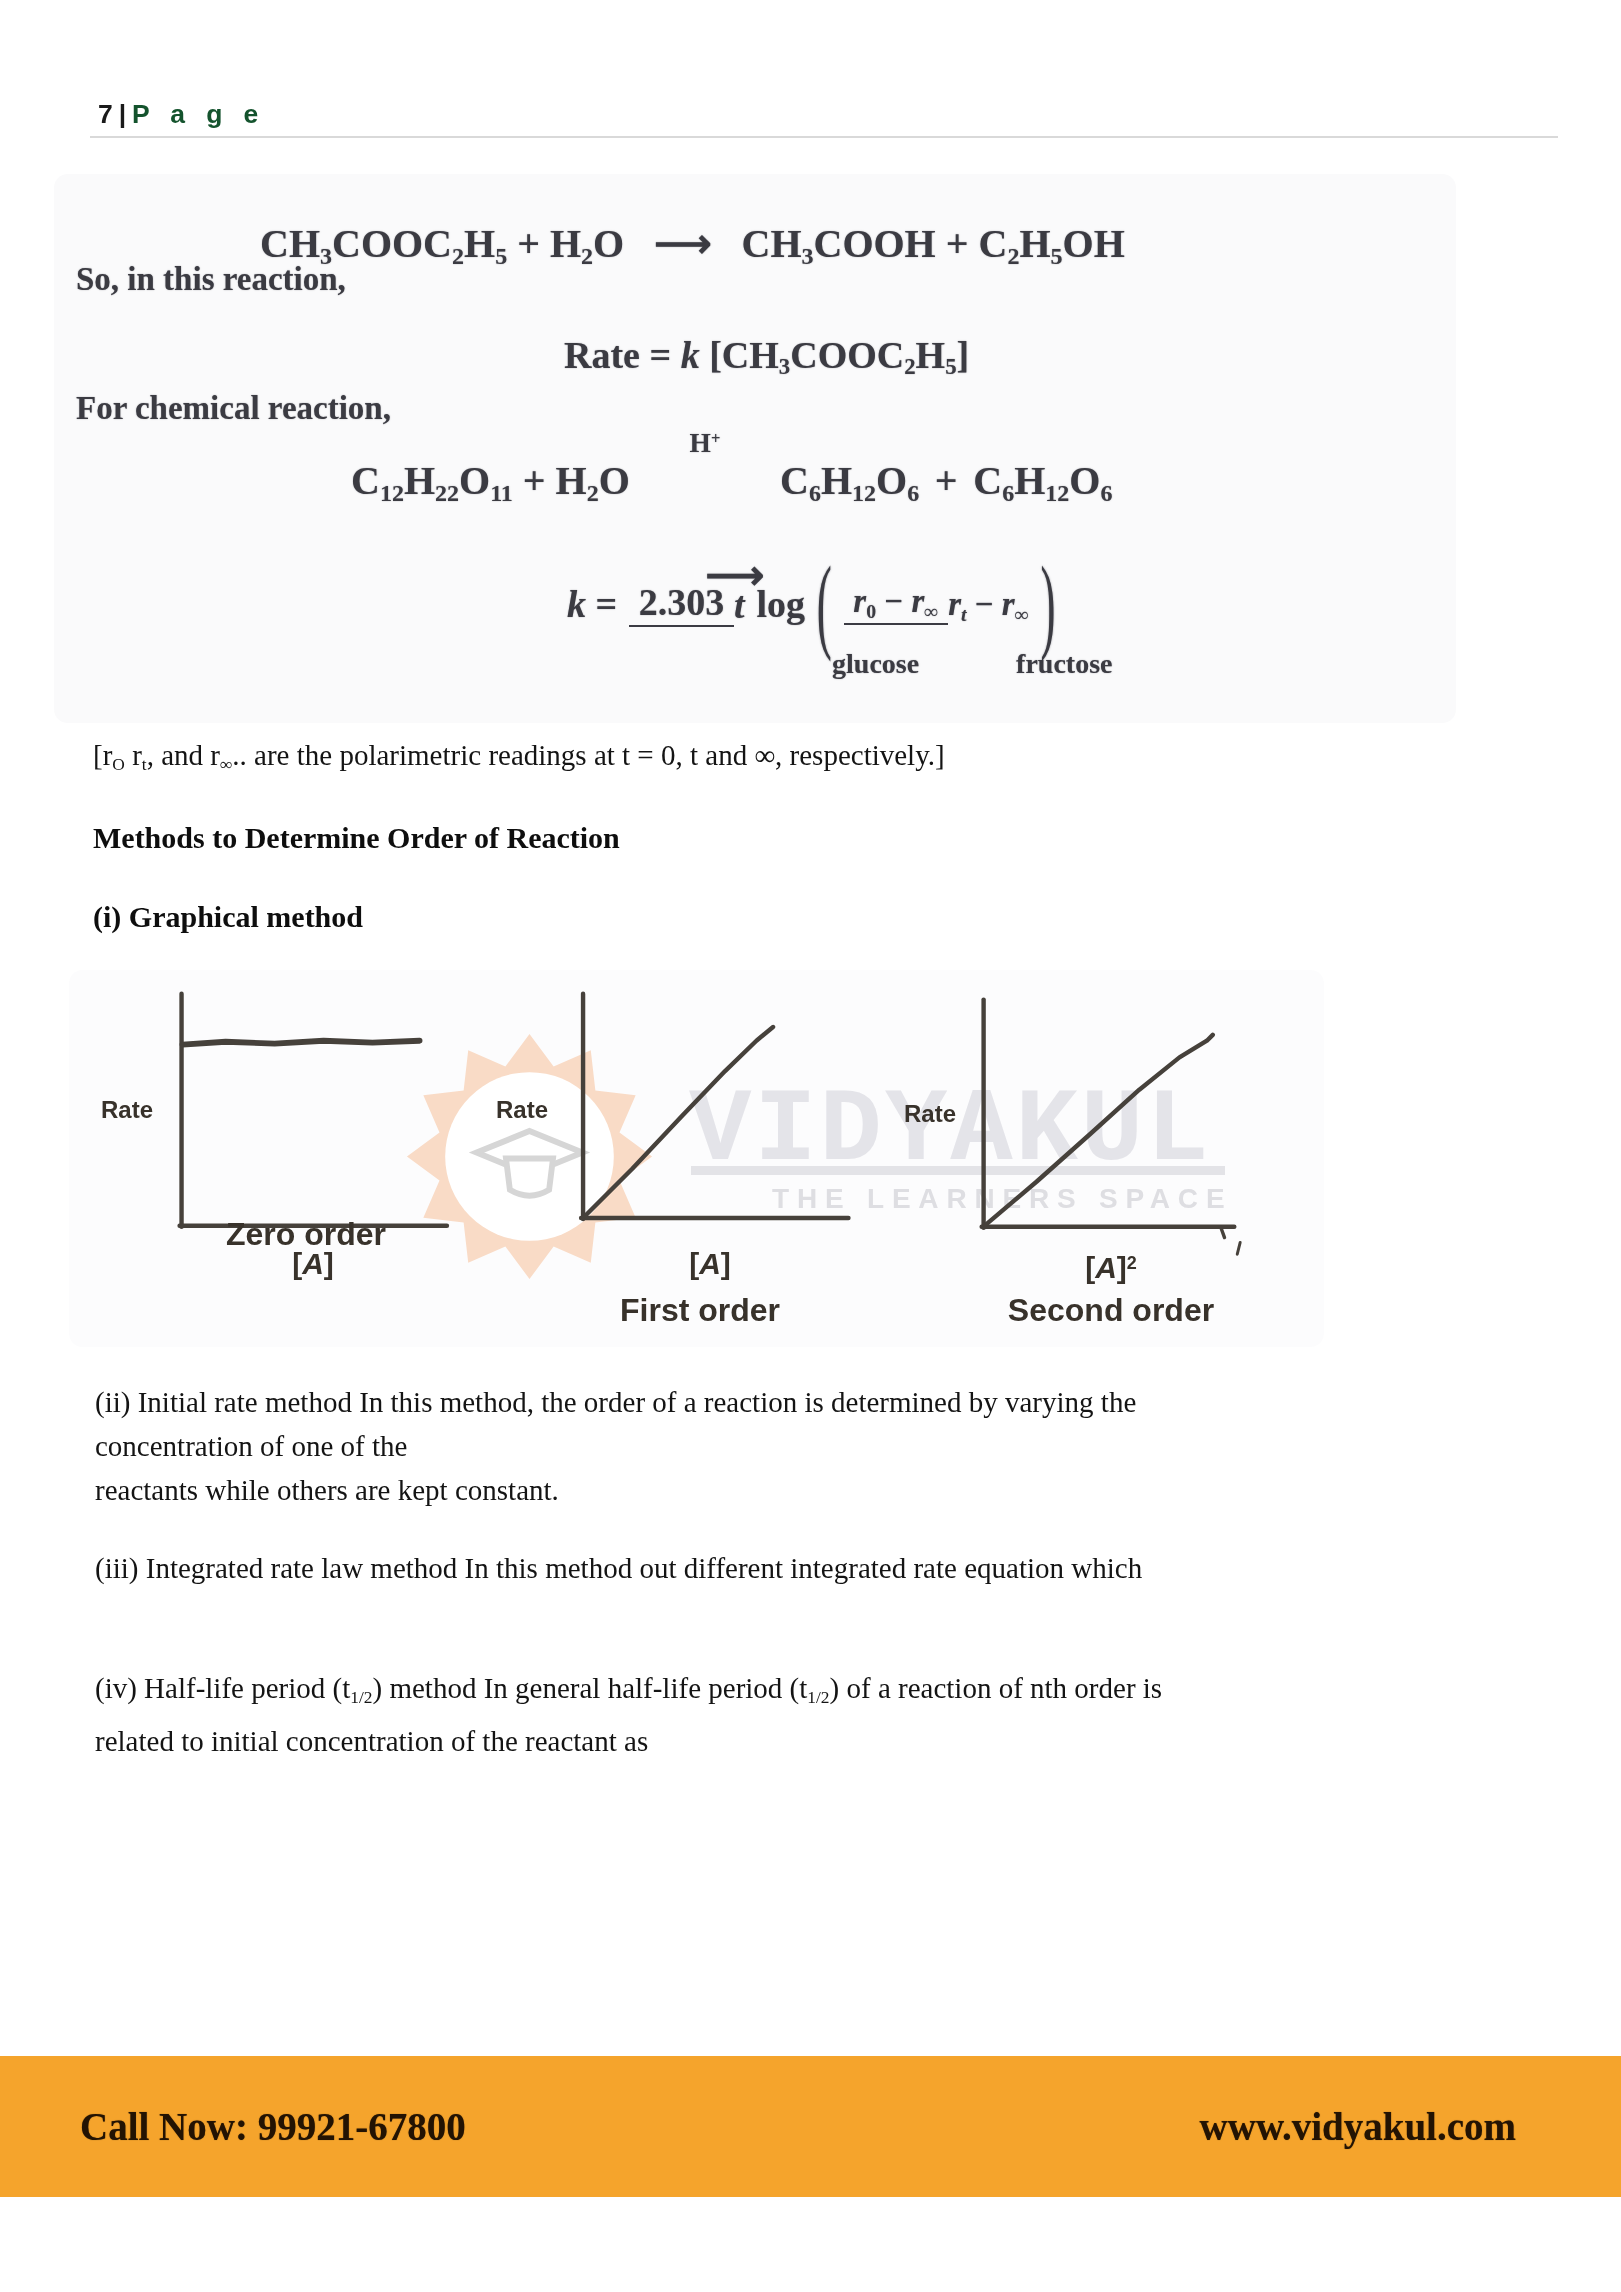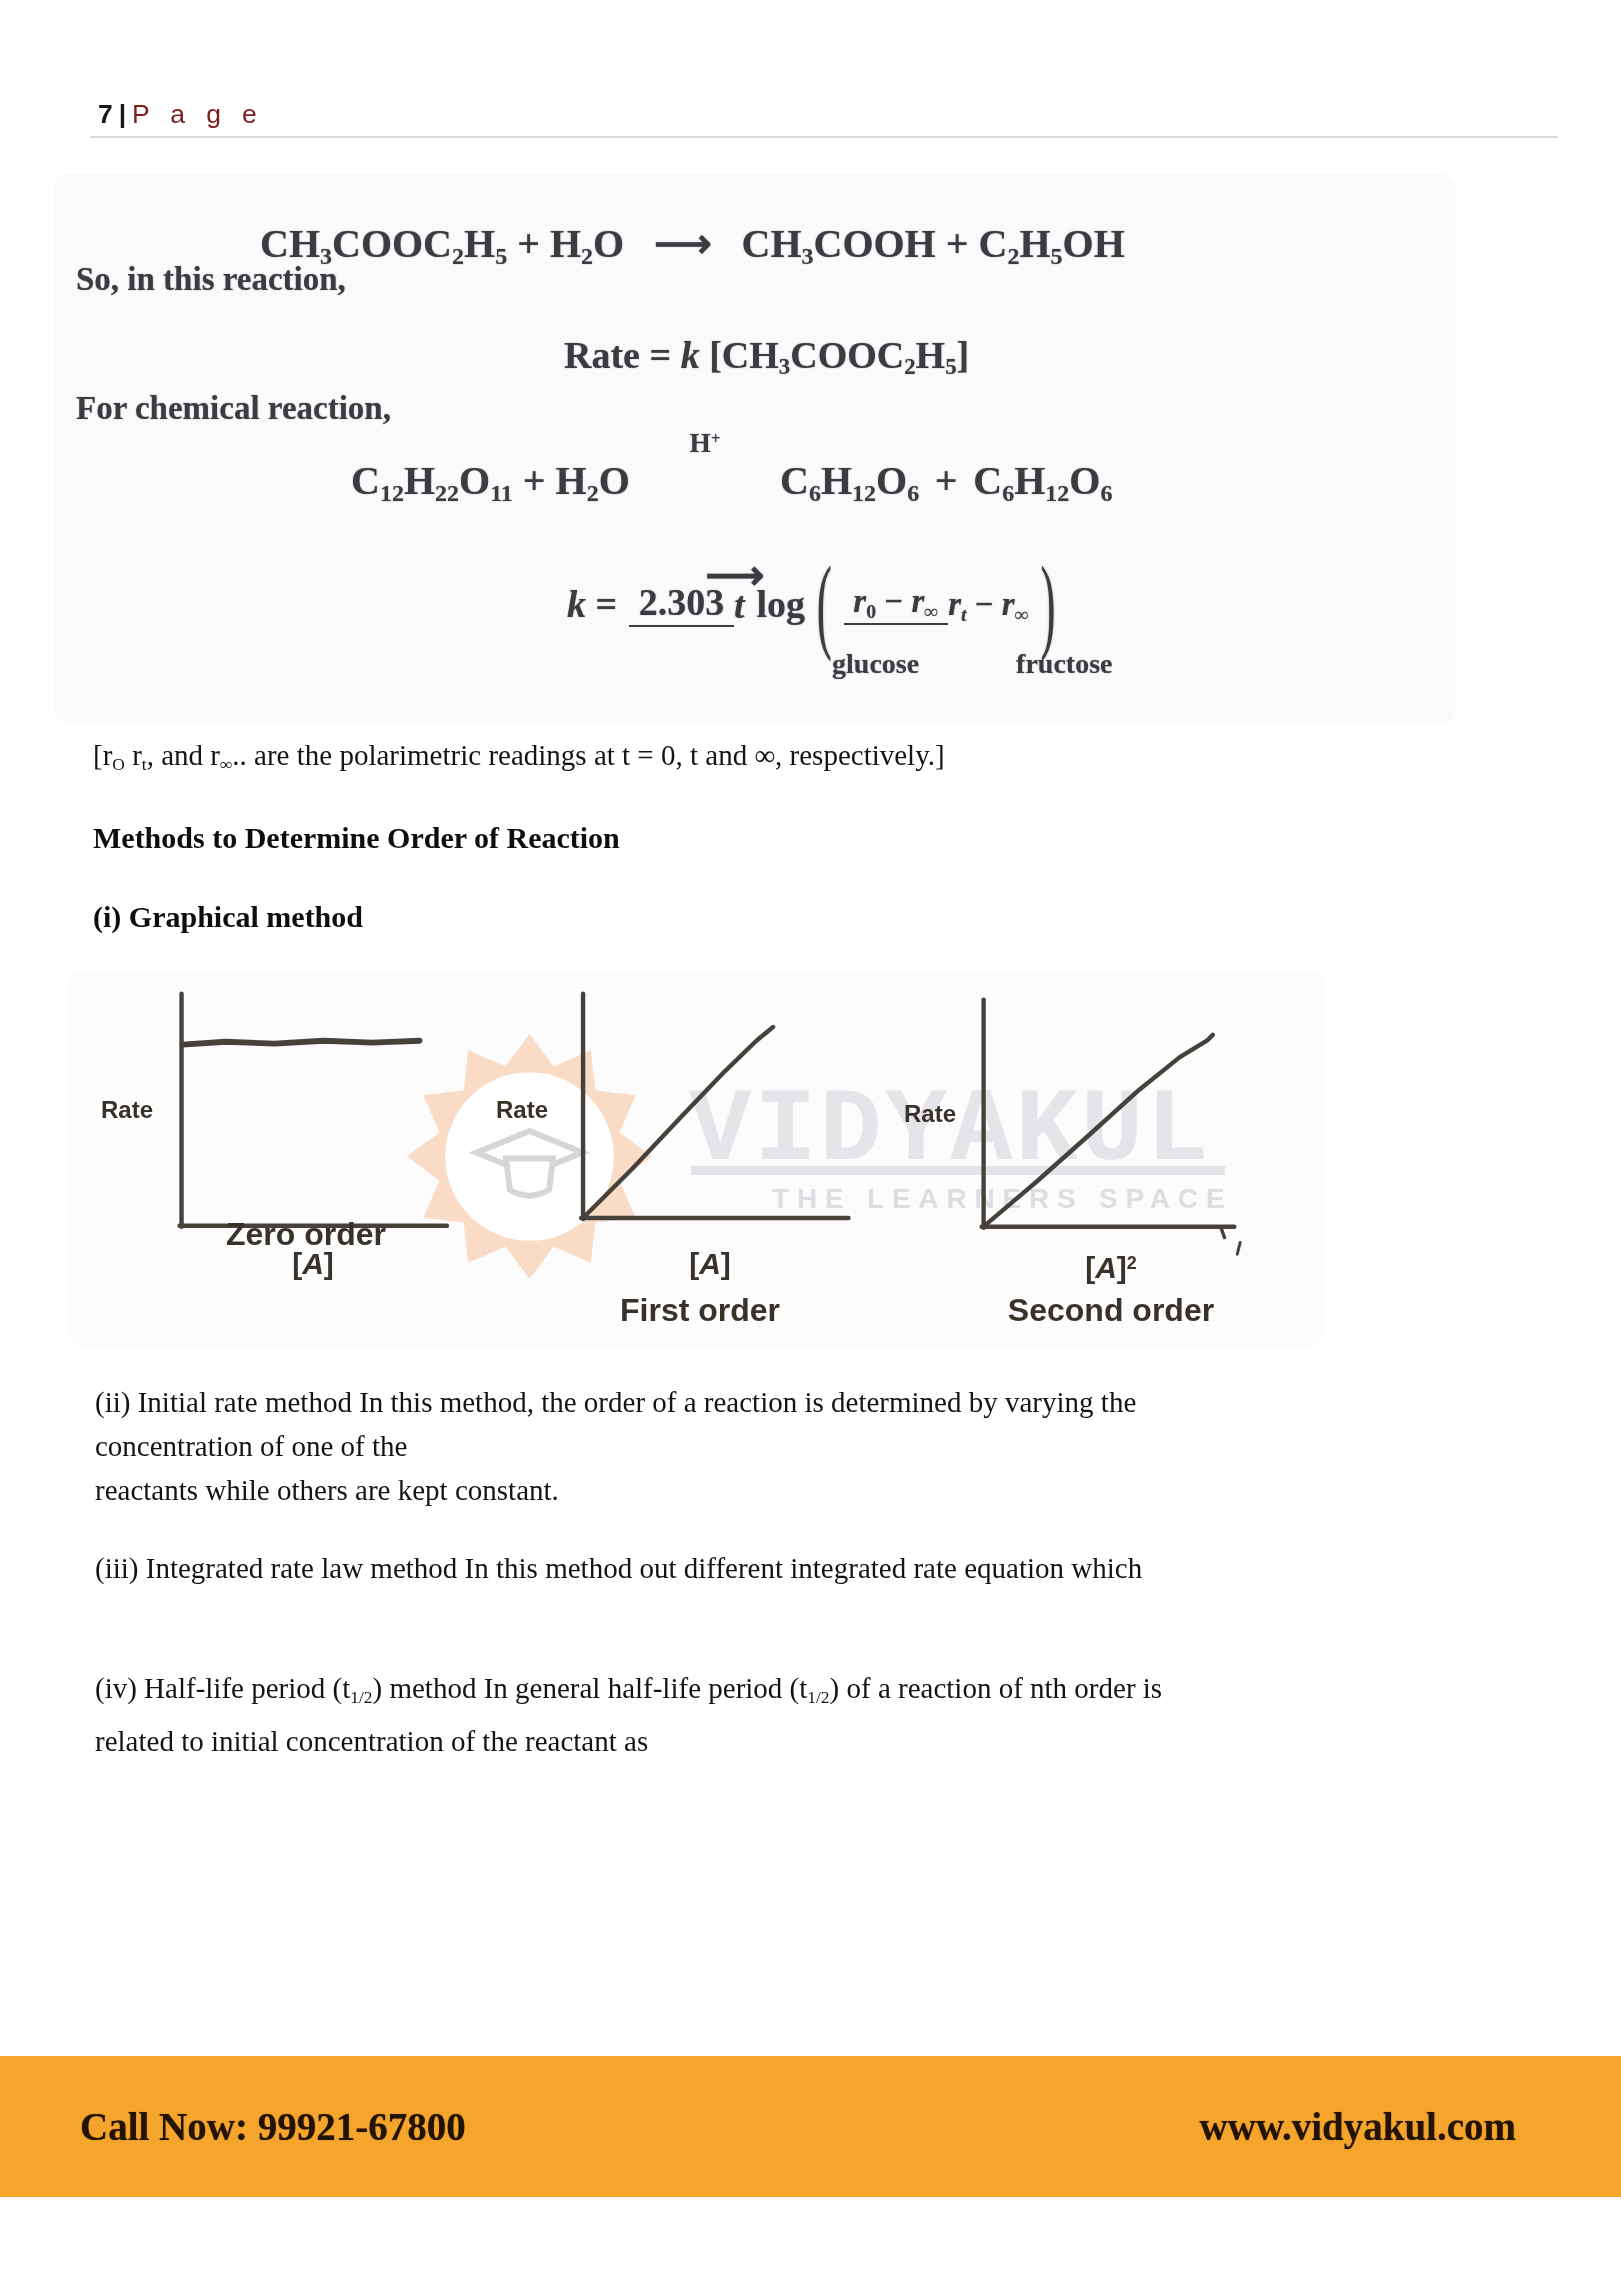--- a/index.html
+++ b/index.html
@@ -4,21 +4,21 @@
 <style>
   html,body{margin:0;padding:0;background:#ffffff;}
   .page{position:relative;width:1621px;height:2293px;background:#ffffff;overflow:hidden;
         font-family:"Liberation Serif", serif;color:#141414;}
 
   
   .hdr{position:absolute;left:98px;top:99px;font-family:"Liberation Sans", sans-serif;
        font-size:26.5px;color:#1a1a1a;}
   .hdr .num{font-weight:700;}
   .hdr .sep{font-weight:700;margin:0 5.9px;}
-  .hdr .lbl{color:#7f1d1d;letter-spacing:6.9px;}
+  .hdr .lbl{color:#14532d;letter-spacing:6.9px;font-weight:bold;}
   .hdr-rule{position:absolute;left:90px;top:136px;width:1468px;height:2px;background:#d9d9d9;}
 
   
   .scan-tint{position:absolute;background:rgba(120,126,138,0.035);border-radius:13.7px;}
 
   
   .scan{color:#3b3b42;text-shadow:0 0 1.3px rgba(59,59,70,0.55);font-weight:600;white-space:pre;}
   .eq{position:absolute;white-space:pre;}
   sub{font-size:60%;vertical-align:-0.28em;}
   sup{font-size:60%;vertical-align:0.5em;}

